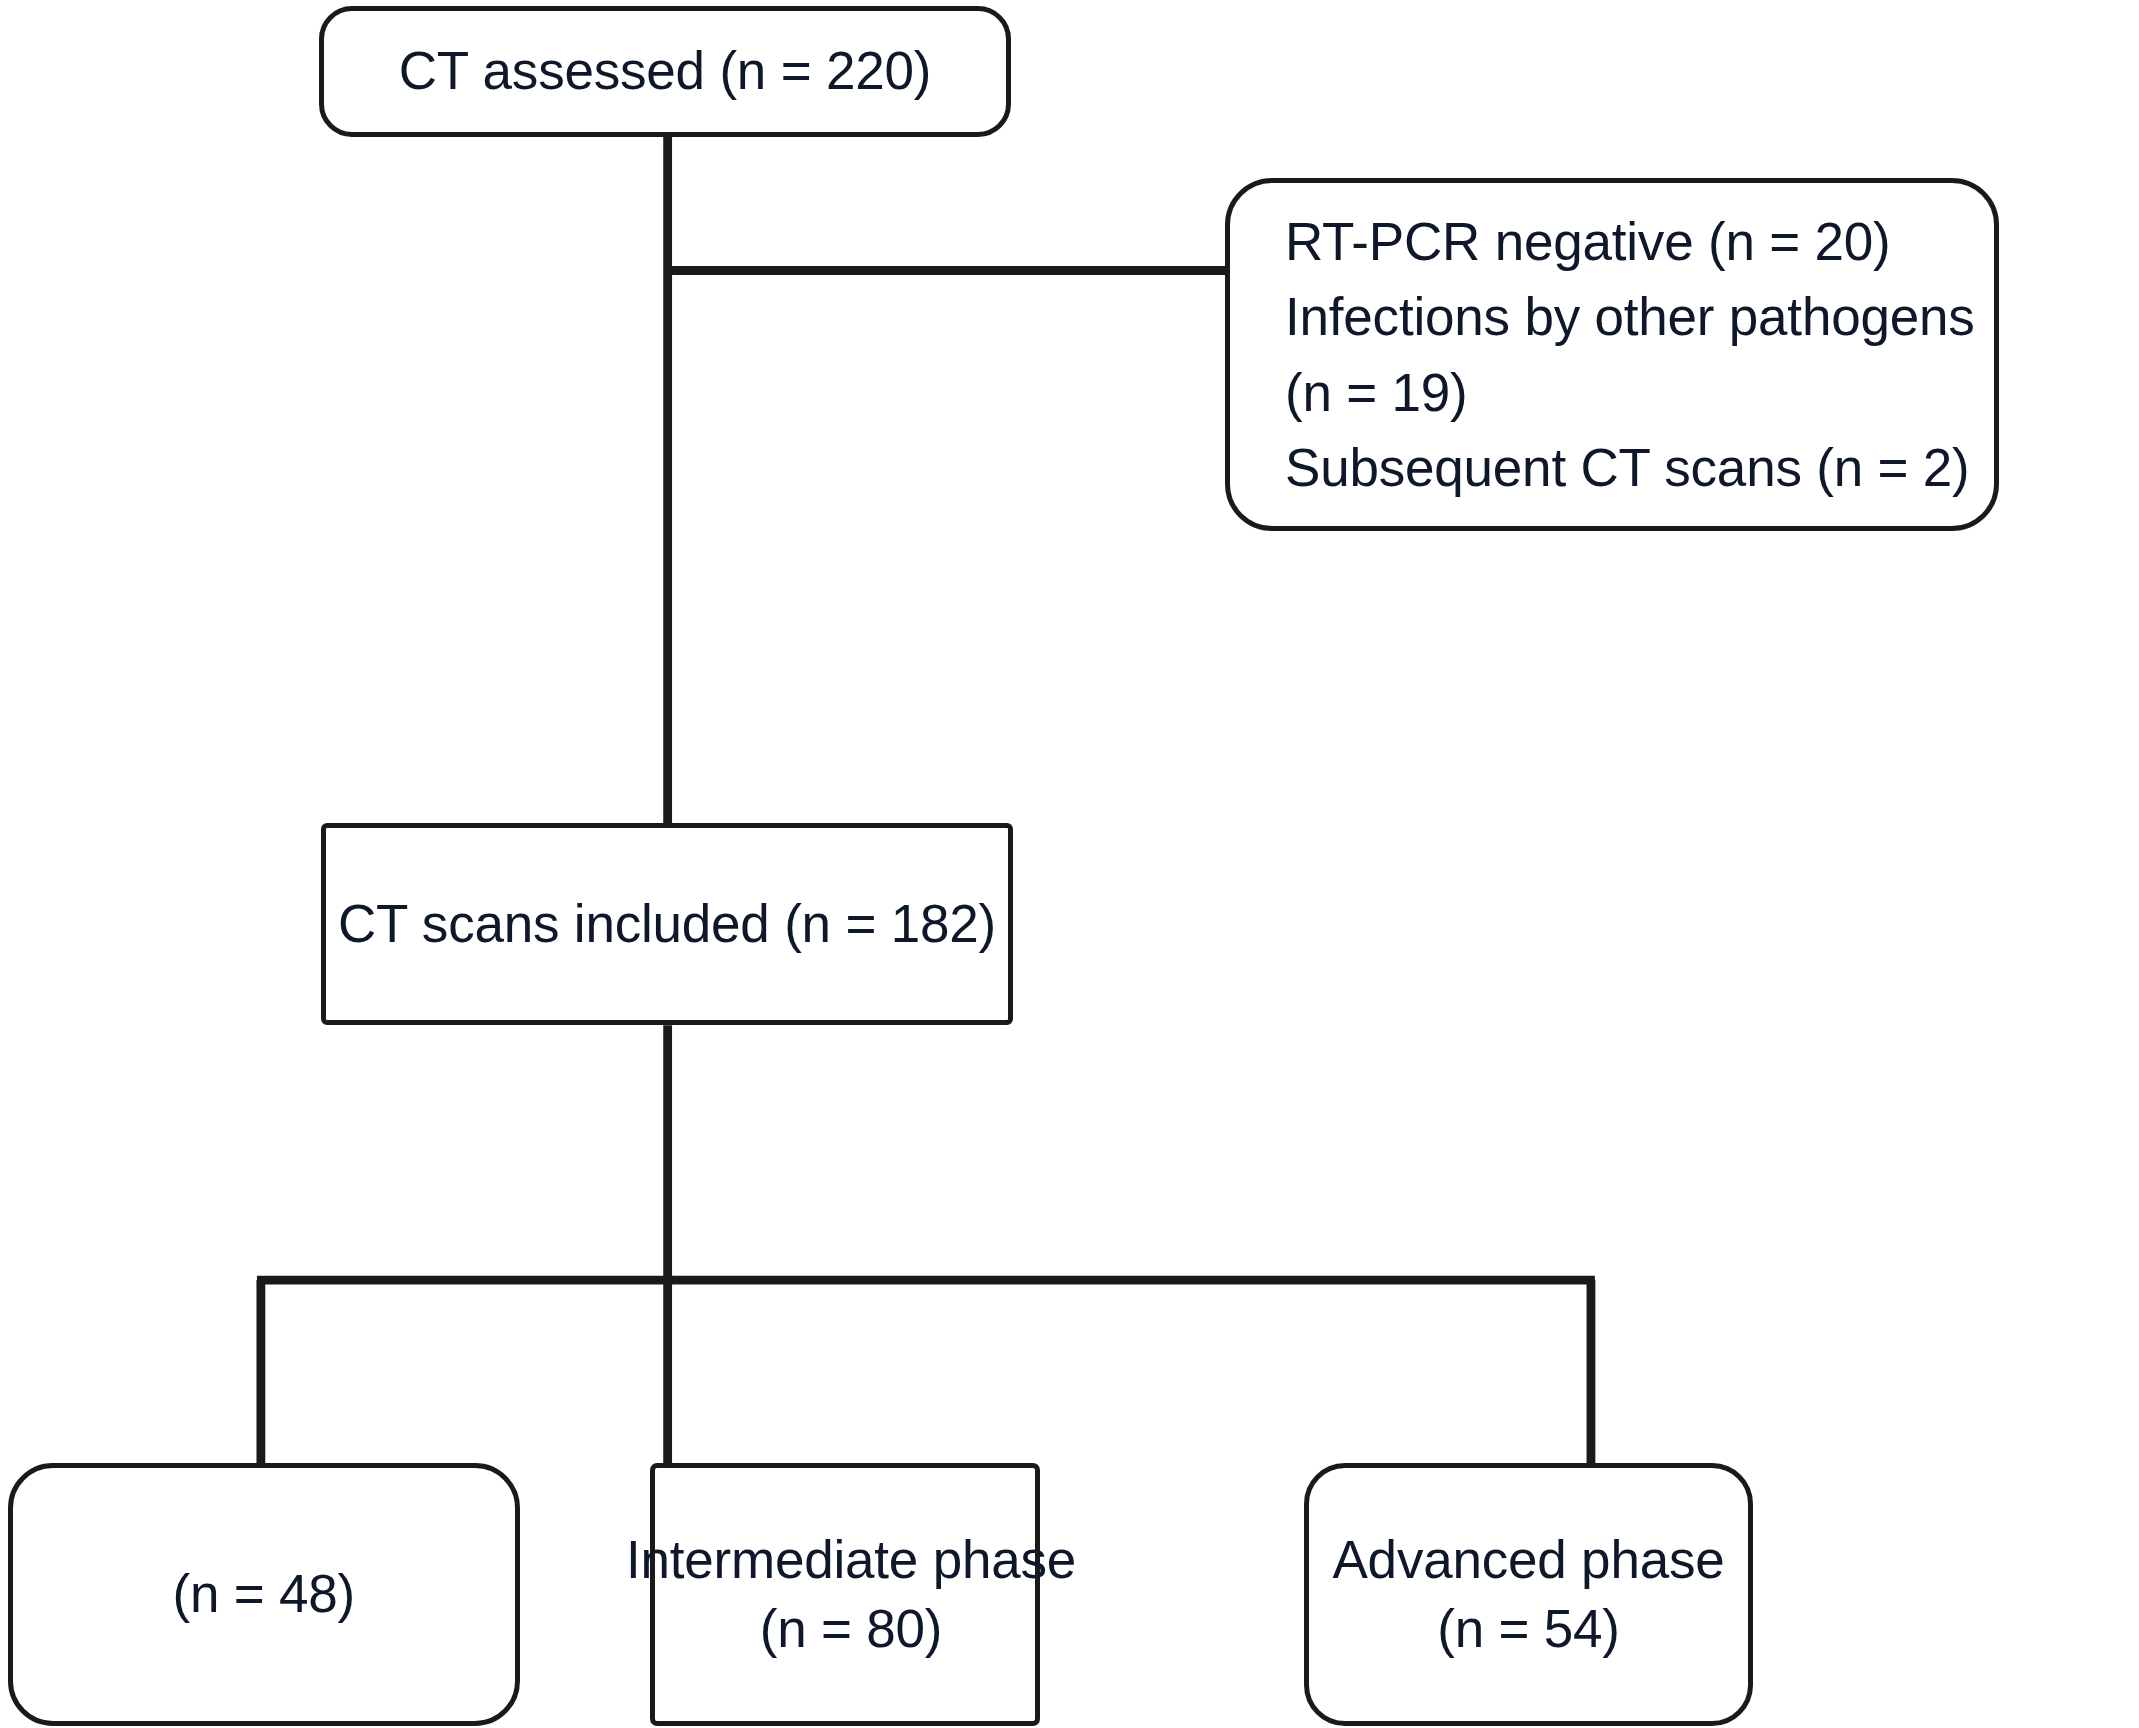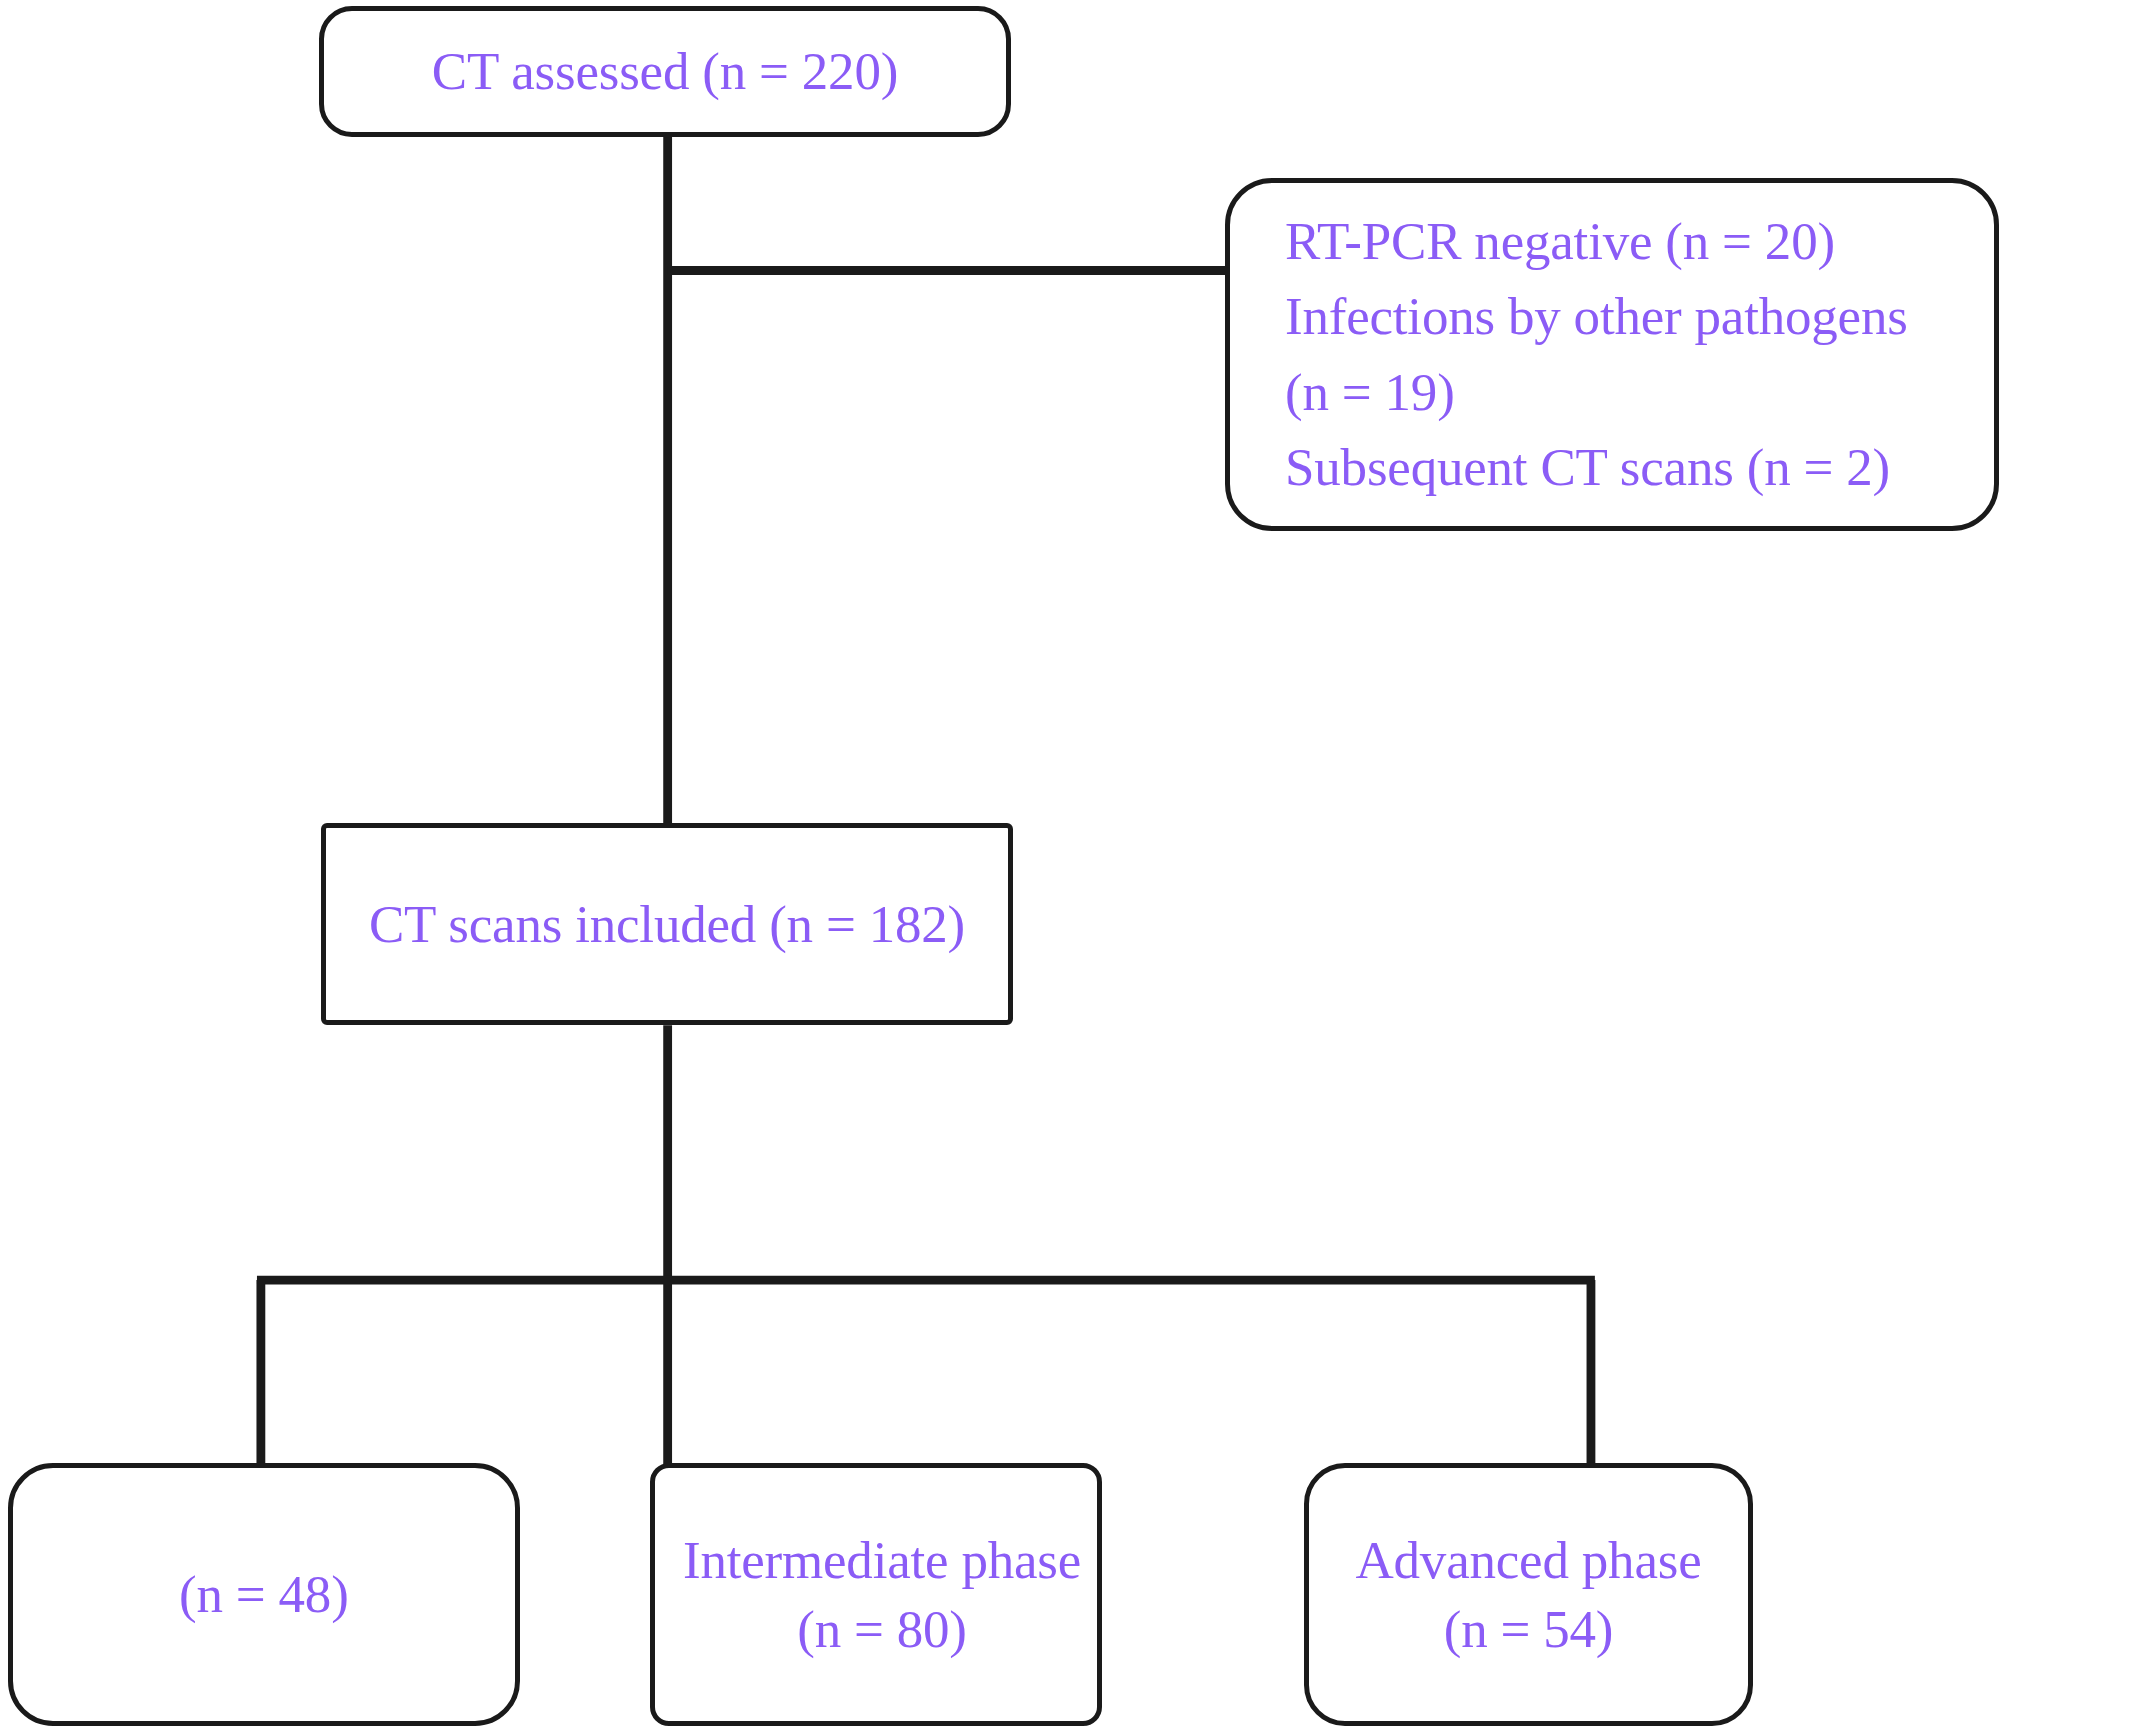--- a/index.html
+++ b/index.html
@@ -26,22 +26,22 @@
   .node {
     position: absolute;
     box-sizing: border-box;
     border: 5.9px solid #1a1a1a;
     border-radius: 45px;
     background: #ffffff;
     display: flex;
     flex-direction: column;
     align-items: center;
     justify-content: center;
-    color: #8b5cf6;
-    font-family: Liberation Serif, serif;
+    color: #0f172a;
+    font-family: Liberation Sans, sans-serif;
     font-size: 53px;
     line-height: 1.30;
     letter-spacing: -0.2px;
     text-align: center;
     z-index: 2;
   }
   .node.left-align {
     align-items: flex-start;
     justify-content: center;
     text-align: left;
@@ -65,22 +65,22 @@
   }
   #node-ct-included {
     left: 321px;  top: 823px;  width: 692px; height: 202px;
     border-radius: 6px;
   }
   #node-early {
     left: 7.8px;    top: 1463px; width: 512px; height: 263px;
     border-radius: 45px;
   }
   #node-intermediate {
-    left: 650px;  top: 1463px; width: 452px; height: 263px;
-    border-radius: 19px;
+    left: 650px;  top: 1463px; width: 390px; height: 263px;
+    border-radius: 7px;
     padding-left: 12px;
   }
   #node-advanced {
     left: 1304px; top: 1463px; width: 449px; height: 263px;
     border-radius: 41px;
   }
 </style>
 </head>
 <body>
 

